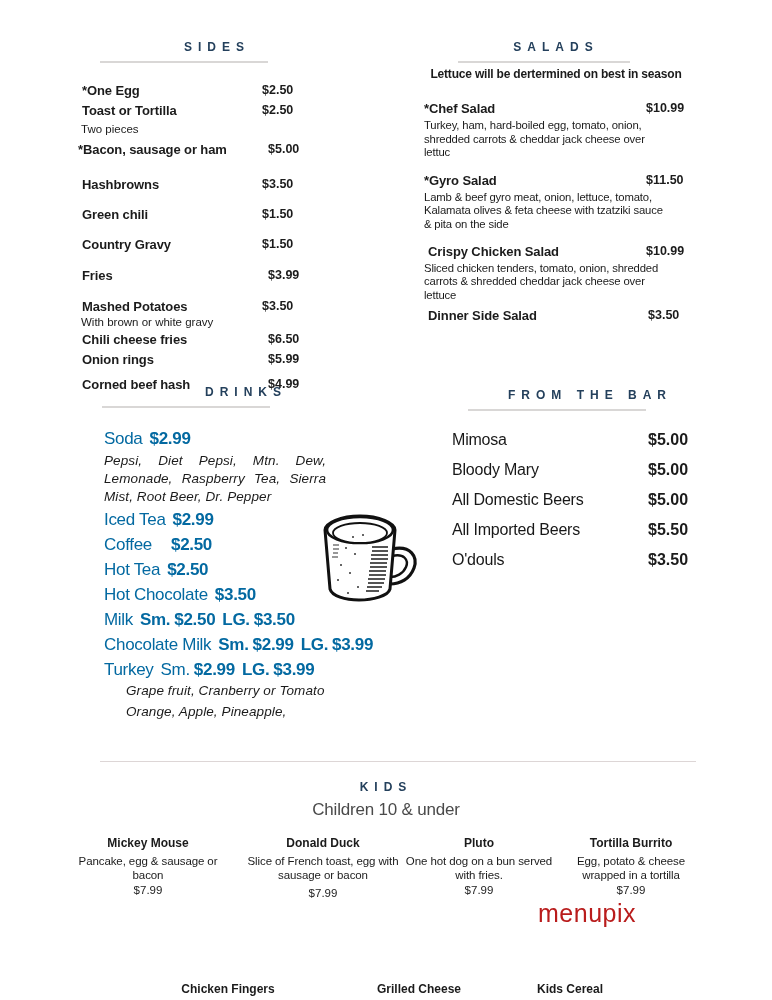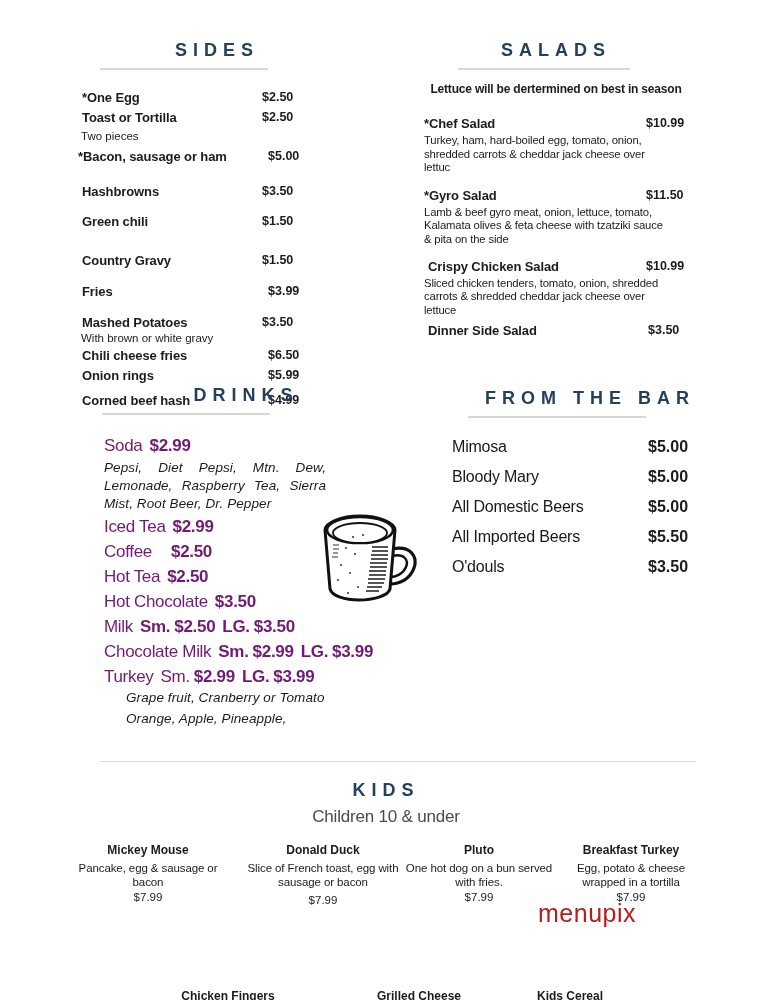--- a/index.html
+++ b/index.html
@@ -17,21 +17,21 @@
   }
   .page {
     position: relative;
     width: 772px;
     height: 1000px;
   }
 
   
   .sec-head {
     text-align: center;
-    font-size: 18px;
+    font-size: 12px;
     font-weight: bold;
     letter-spacing: 6px;
     color: #24405c;
     font-family: "Liberation Sans", sans-serif;
   }
   .sec-rule {
     height: 2px;
     background: #d9d7d6;
     margin: 7px auto 0 auto;
   }
@@ -54,21 +54,21 @@
   .sides-row .pr { position: absolute; left: 190px; top: 0; }
   .sides-note { position: relative; font-size: 11.5px; margin-left: 9px; }
 
   
   #salads { position: absolute; left: 396px; top: 40px; width: 320px; }
   #salads .sec-rule { width: 172px; margin-left: 62px; }
   .salad-lead {
     text-align: center;
     font-weight: bold;
     font-size: 12px;
-    margin-top: 12px;
+    margin-top: 4px;
     letter-spacing: -0.2px;
   }
   .salad-list { margin-top: 20px; padding-left: 28px; }
   .salad-item { margin-bottom: 6px; }
   .salad-head { position: relative; height: 17px; }
   .salad-head .nm { position: absolute; left: 0; top: 0; white-space: nowrap; }
   .salad-head .pr { position: absolute; left: 222px; top: 0; }
   .salad-desc {
     font-size: 11.3px;
     line-height: 13.6px;
@@ -78,21 +78,21 @@
   }
   .salad-item.simple .salad-head .pr { left: 222px; }
 
   
   #drinks { position: absolute; left: 96px; top: 385px; width: 300px; }
   #drinks .sec-rule { width: 168px; margin-left: 6px; }
   .drinks-list { margin-top: 18px; padding-left: 8px; }
   .d-line {
     font-size: 17px;
     font-weight: 300;
-    color: #701a75;
+    color: #0369a1;
     line-height: 25px;
     white-space: nowrap;
     letter-spacing: -0.3px;
   }
   .d-line b { font-weight: bold; }
   .d-line .gap { display: inline-block; width: 7px; }
   .d-flavors {
     font-style: italic;
     font-size: 13.5px;
     line-height: 18px;
@@ -200,21 +200,21 @@
       <div class="sides-row" style="margin-top:15px">
         <span class="nm">Hashbrowns</span>
         <span class="pr">$3.50</span>
       </div>
 
       <div class="sides-row" style="margin-top:10px">
         <span class="nm">Green chili</span>
         <span class="pr">$1.50</span>
       </div>
 
-      <div class="sides-row" style="margin-top:19px">
+      <div class="sides-row" style="margin-top:10px">
         <span class="nm">Country Gravy</span>
         <span class="pr">$1.50</span>
       </div>
 
       <div class="sides-row" style="margin-top:11px">
         <span class="nm">Fries</span>
         <span class="pr" style="left:196px">$3.99</span>
       </div>
 
       <div class="sides-row" style="margin-top:11px">
@@ -430,21 +430,21 @@
         <span class="kprice" style="margin-top:4px">$7.99</span>
       </div>
 
       <div class="kid" style="left:404px; top:0; width:150px;">
         <span class="kname">Pluto</span>
         <span class="kdesc">One hot dog on a bun served with fries.</span>
         <span class="kprice">$7.99</span>
       </div>
 
       <div class="kid" style="left:556px; top:0; width:150px;">
-        <span class="kname">Breakfast Turkey</span>
+        <span class="kname">Tortilla Burrito</span>
         <span class="kdesc">Egg, potato &amp;  cheese wrapped in a tortilla</span>
         <span class="kprice">$7.99</span>
       </div>
 
       <div class="kid" style="left:148px; top:146px; width:160px;">
         <span class="kname">Chicken Fingers</span>
 
       </div>
 
       <div class="kid" style="left:344px; top:146px; width:150px;">

